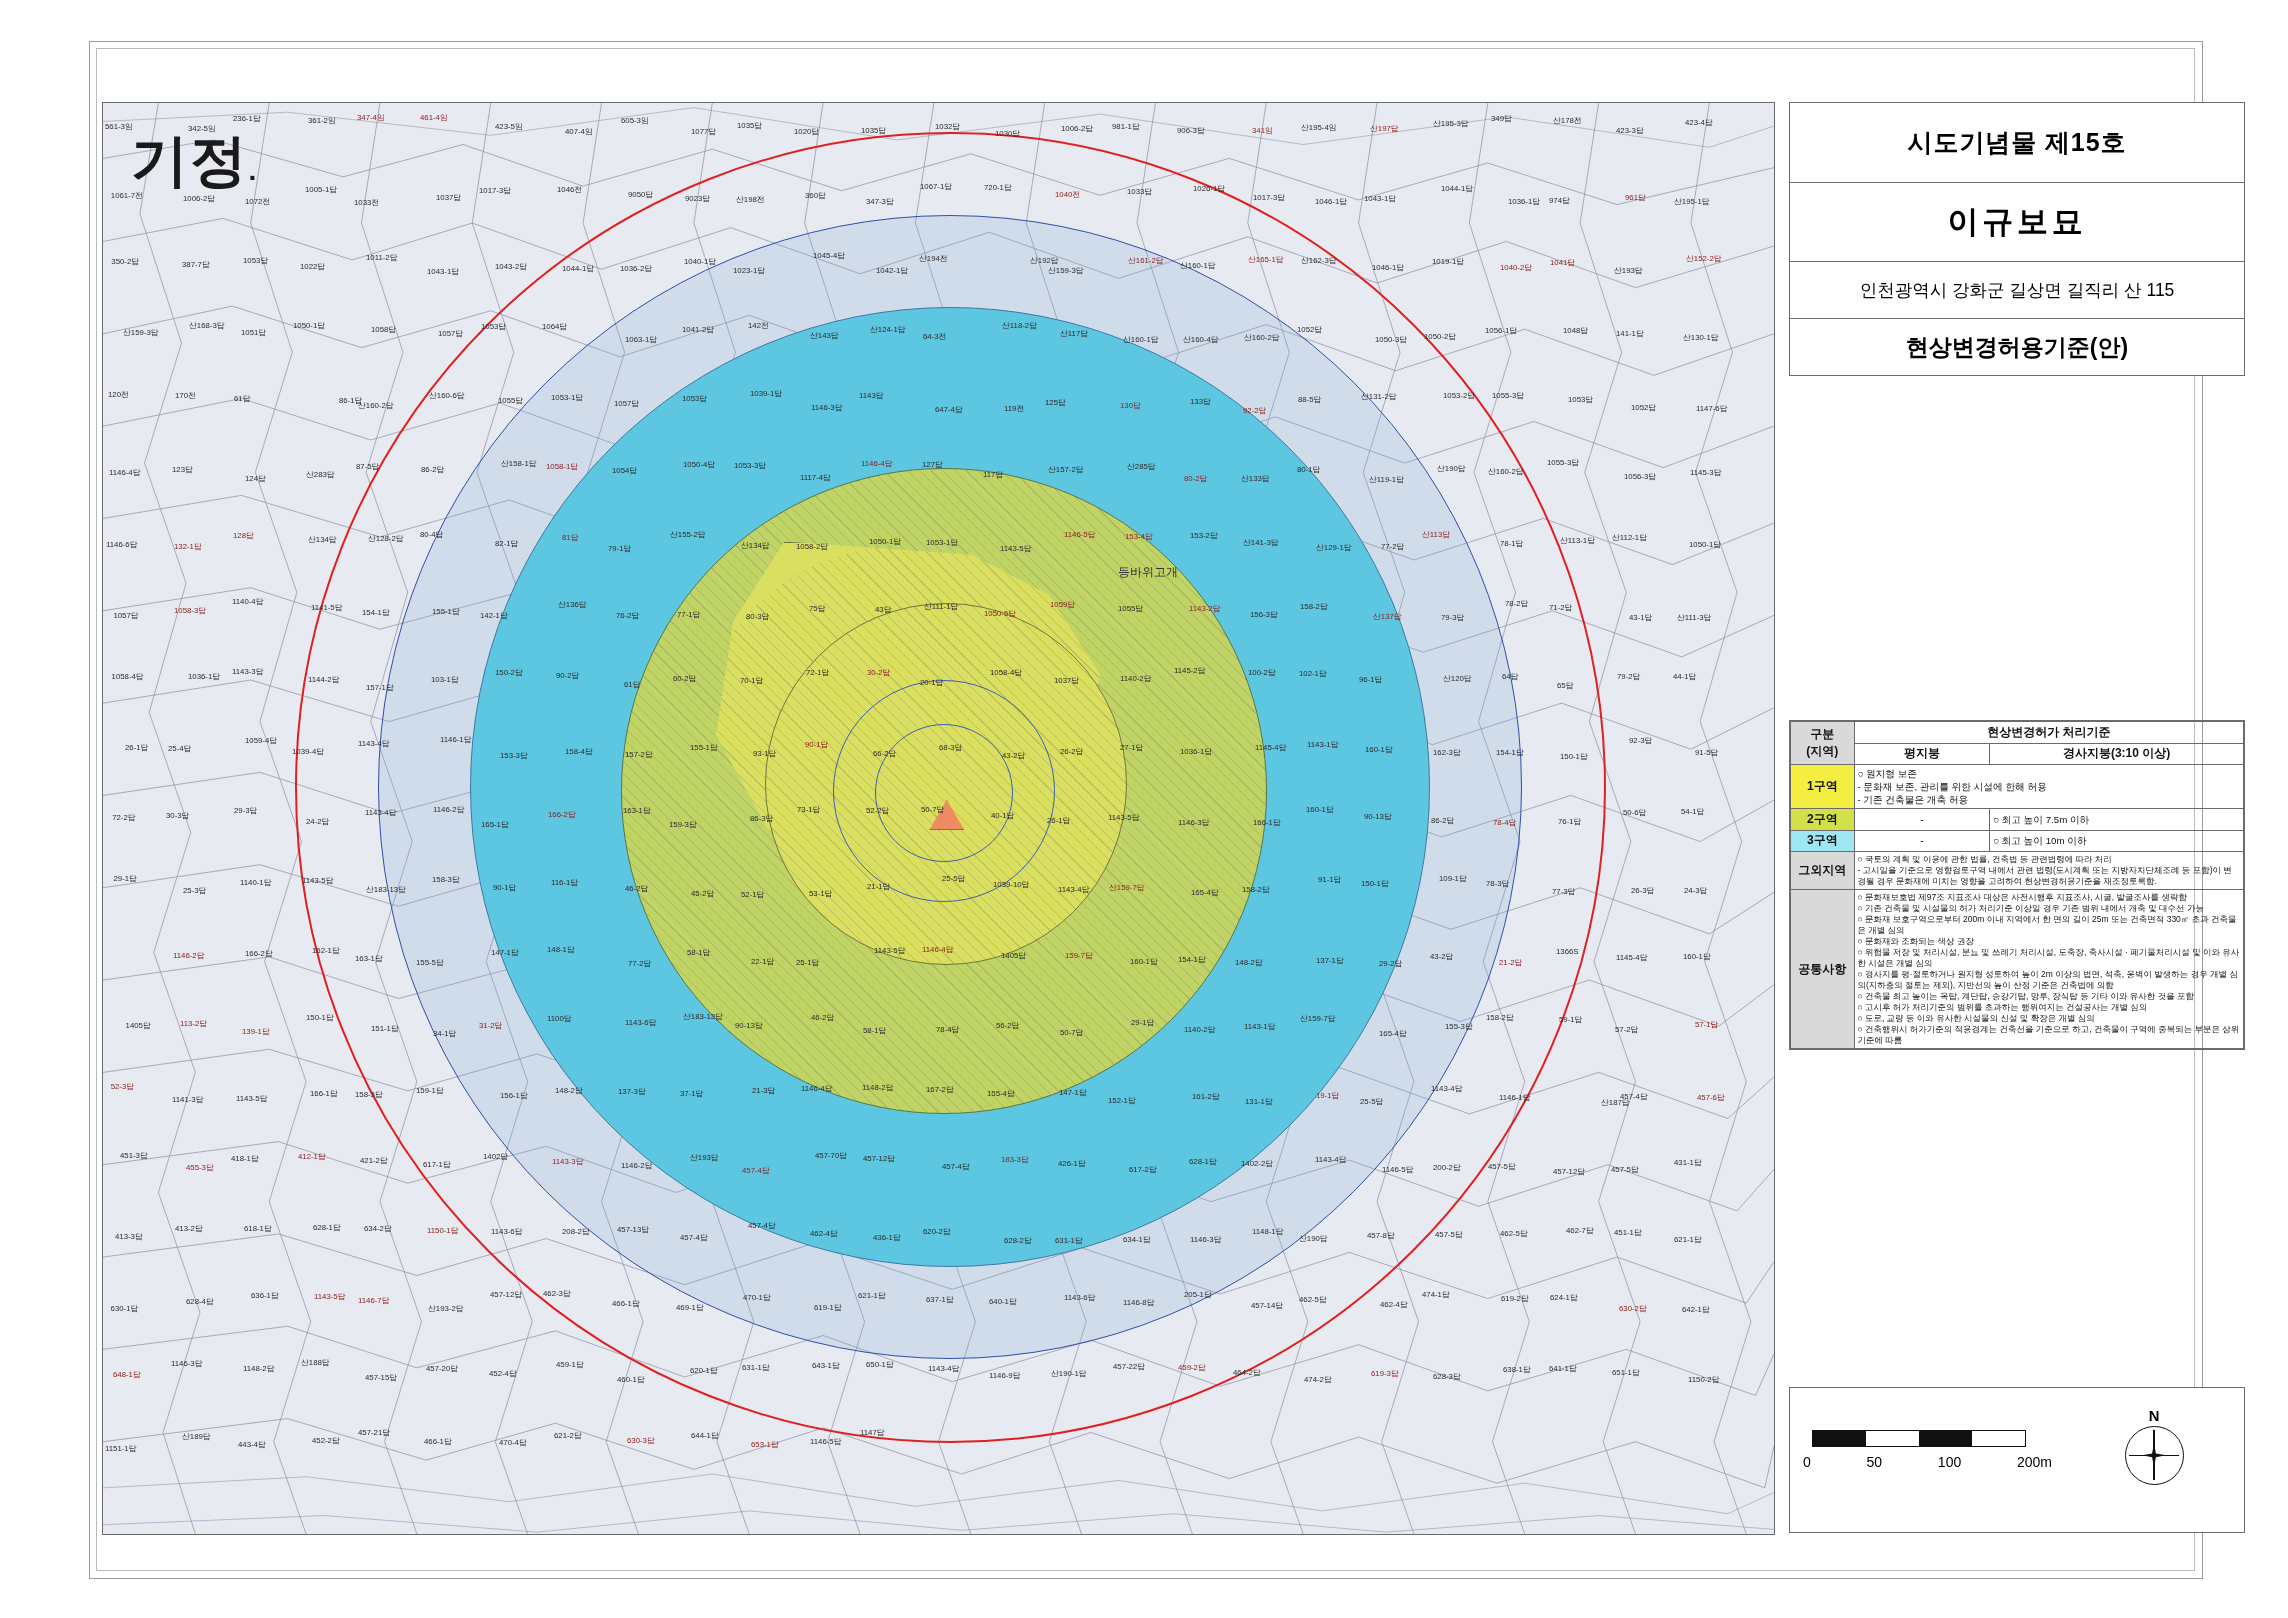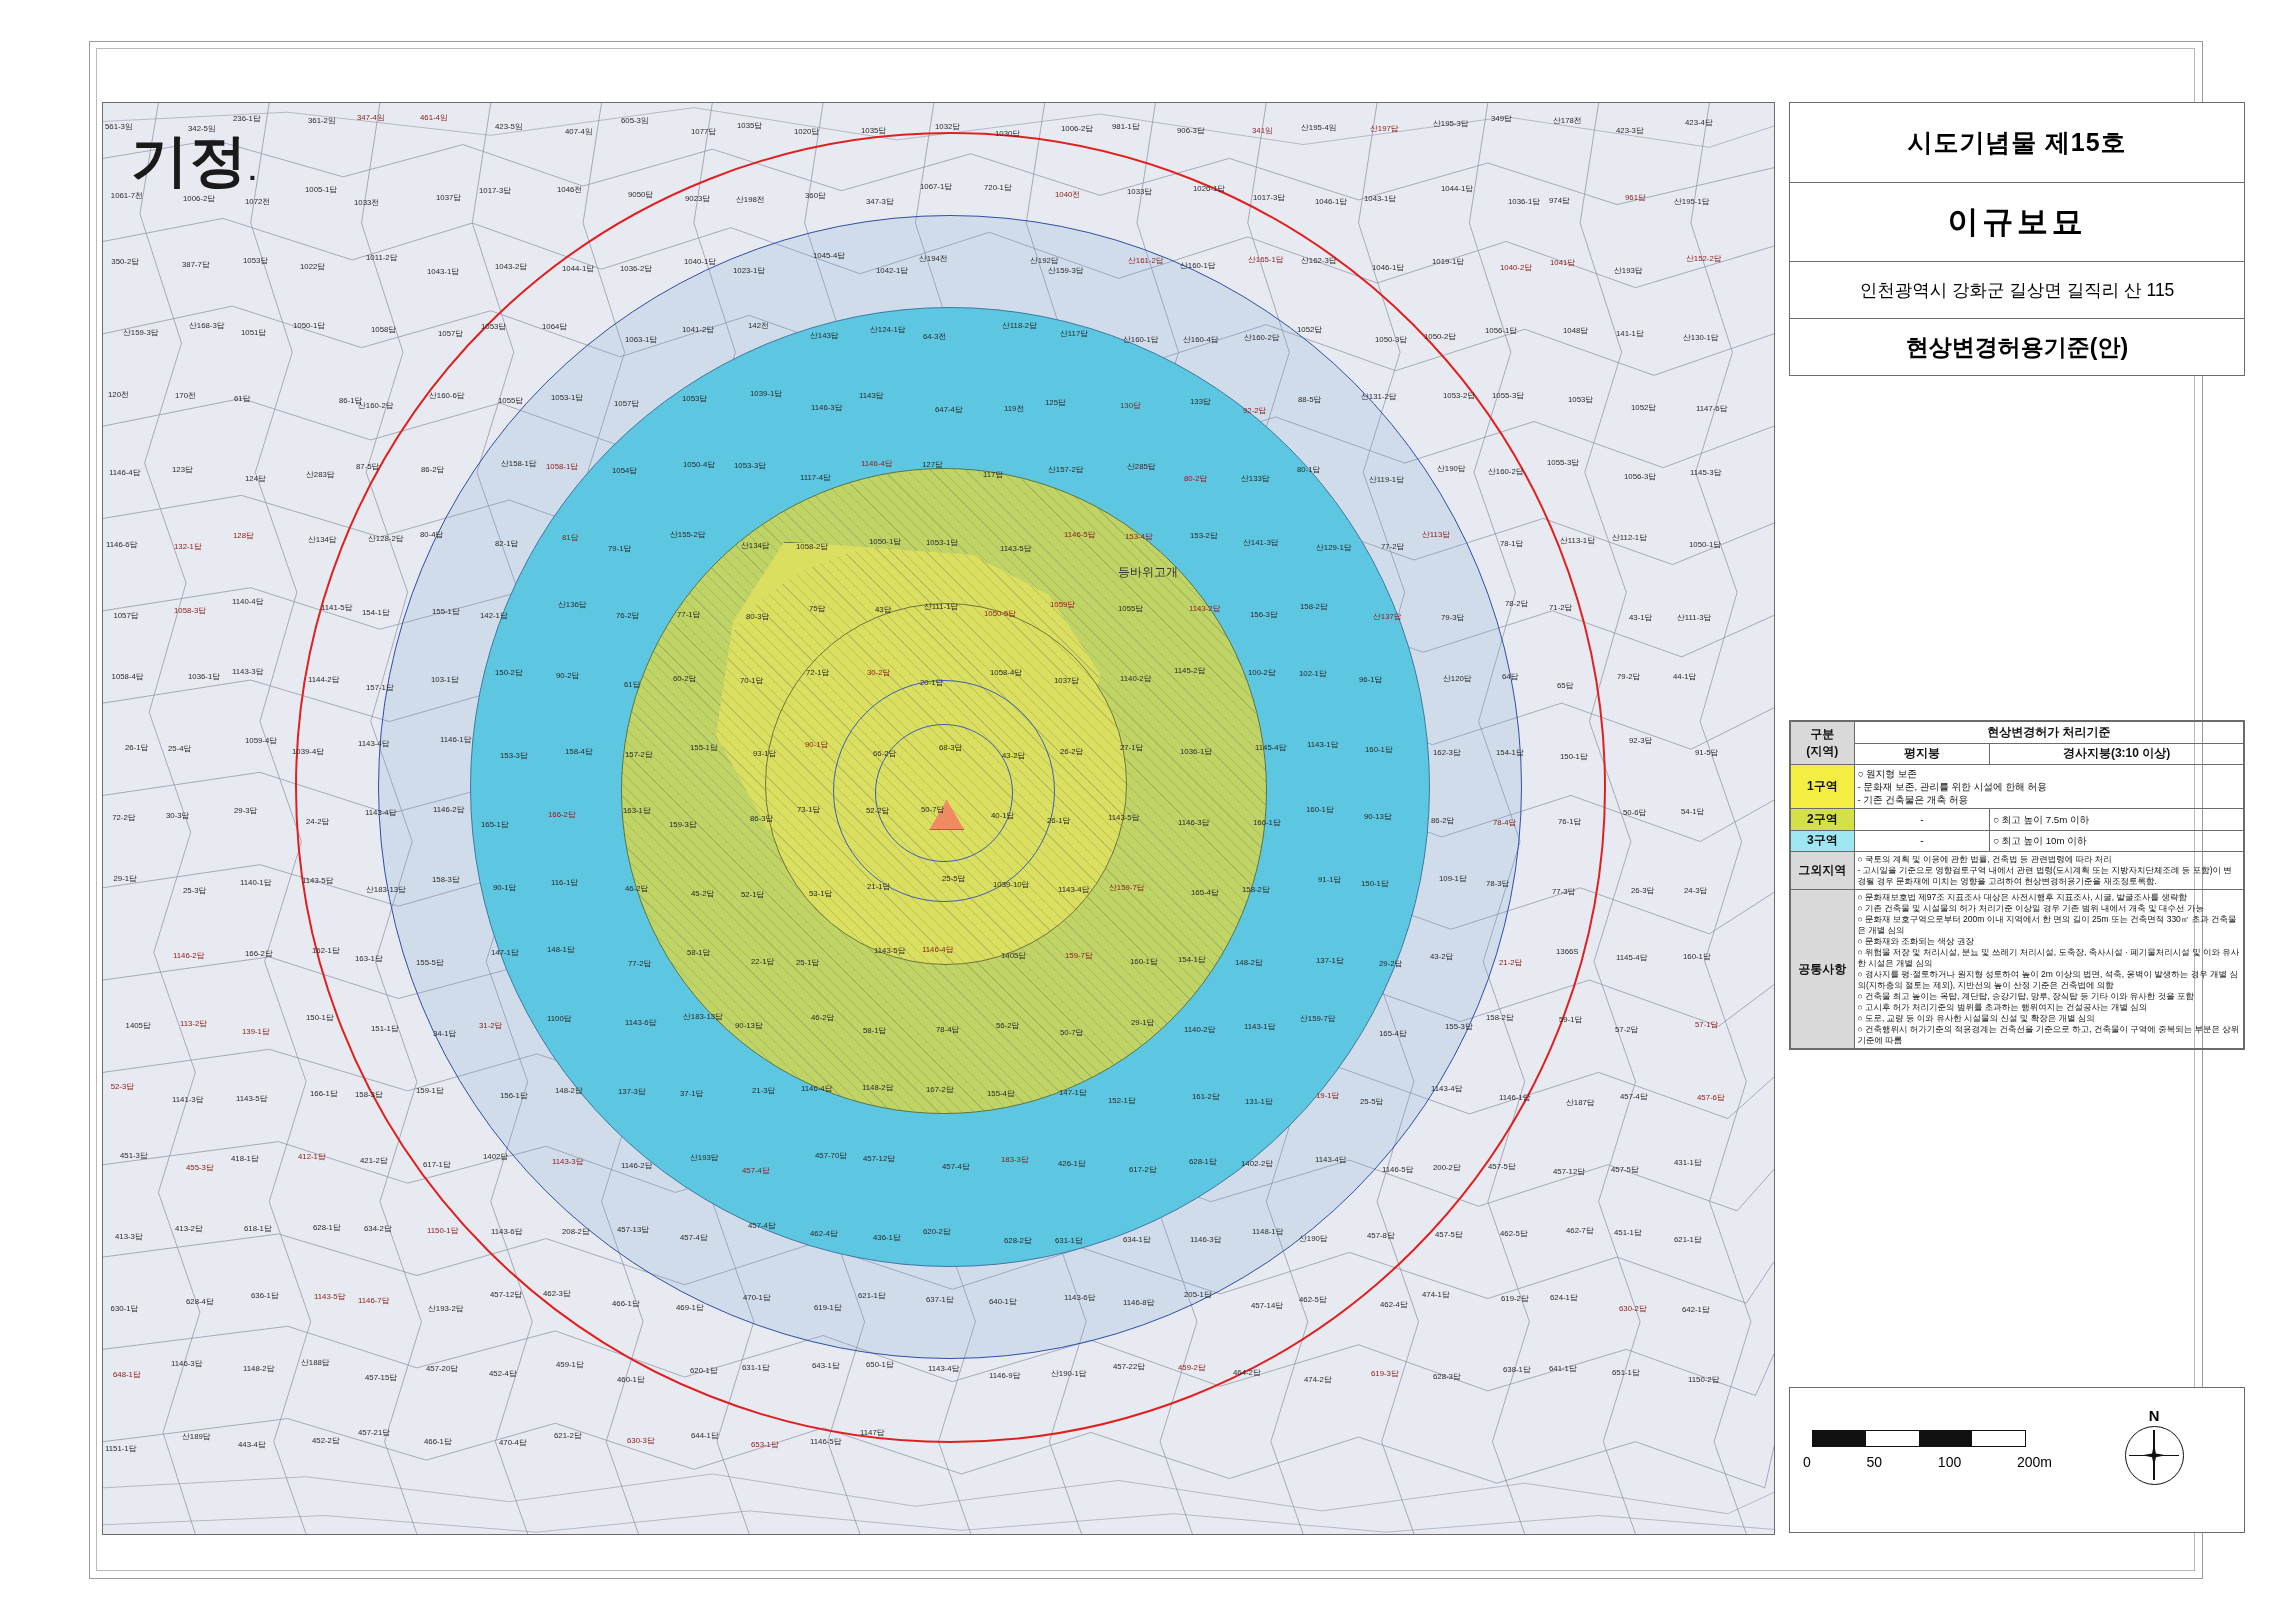--- a/index.html
+++ b/index.html
@@ -334,21 +334,21 @@
         <span class="lbl" style="left: 1213px; top: 439px;">산129-1답</span>
         <span class="lbl" style="left: 1278px; top: 438px;">77-2답</span>
         <span class="lbl r" style="left: 1319px; top: 426px;">산113답</span>
         <span class="lbl" style="left: 1397px; top: 435px;">78-1답</span>
         <span class="lbl" style="left: 1457px; top: 432px;">산113-1답</span>
         <span class="lbl" style="left: 1509px; top: 429px;">산112-1답</span>
         <span class="lbl" style="left: 1586px; top: 436px;">1050-1답</span>
         <span class="lbl" style="left: 10.4px; top: 507px;">1057답</span>
         <span class="lbl r" style="left: 71px; top: 502px;">1058-3답</span>
         <span class="lbl" style="left: 129px; top: 493px;">1140-4답</span>
-        <span class="lbl" style="left: 218px; top: 499px;">1141-5답</span>
+        <span class="lbl" style="left: 208px; top: 499px;">1141-5답</span>
         <span class="lbl" style="left: 259px; top: 504px;">154-1답</span>
         <span class="lbl" style="left: 329px; top: 503px;">155-1답</span>
         <span class="lbl" style="left: 377px; top: 507px;">142-1답</span>
         <span class="lbl" style="left: 455px; top: 496px;">산136답</span>
         <span class="lbl" style="left: 513px; top: 507px;">76-2답</span>
         <span class="lbl" style="left: 574px; top: 506px;">77-1답</span>
         <span class="lbl" style="left: 643px; top: 508px;">80-3답</span>
         <span class="lbl" style="left: 706px; top: 500px;">75답</span>
         <span class="lbl" style="left: 772px; top: 501px;">43답</span>
         <span class="lbl" style="left: 821px; top: 498px;">산111-1답</span>
@@ -535,21 +535,21 @@
         <span class="lbl" style="left: 823px; top: 981px;">167-2답</span>
         <span class="lbl" style="left: 884px; top: 985px;">155-4답</span>
         <span class="lbl" style="left: 956px; top: 984px;">147-1답</span>
         <span class="lbl" style="left: 1005px; top: 992px;">152-1답</span>
         <span class="lbl" style="left: 1089px; top: 988px;">161-2답</span>
         <span class="lbl" style="left: 1142px; top: 993px;">131-1답</span>
         <span class="lbl r" style="left: 1213px; top: 987px;">19-1답</span>
         <span class="lbl" style="left: 1257px; top: 993px;">25-5답</span>
         <span class="lbl" style="left: 1328px; top: 980px;">1143-4답</span>
         <span class="lbl" style="left: 1396px; top: 989px;">1146-1답</span>
-        <span class="lbl" style="left: 1463px; top: 994px;">산187답</span>
+        <span class="lbl" style="left: 1498px; top: 994px;">산187답</span>
         <span class="lbl" style="left: 1517px; top: 988px;">457-4답</span>
         <span class="lbl r" style="left: 1594px; top: 989px;">457-6답</span>
         <span class="lbl" style="left: 17px; top: 1047px;">451-3답</span>
         <span class="lbl r" style="left: 83px; top: 1059px;">455-3답</span>
         <span class="lbl" style="left: 128px; top: 1050px;">418-1답</span>
         <span class="lbl r" style="left: 195px; top: 1048px;">412-1답</span>
         <span class="lbl" style="left: 257px; top: 1052px;">421-2답</span>
         <span class="lbl" style="left: 320px; top: 1056px;">617-1답</span>
         <span class="lbl" style="left: 380px; top: 1048px;">1402답</span>
         <span class="lbl r" style="left: 449px; top: 1053px;">1143-3답</span>

